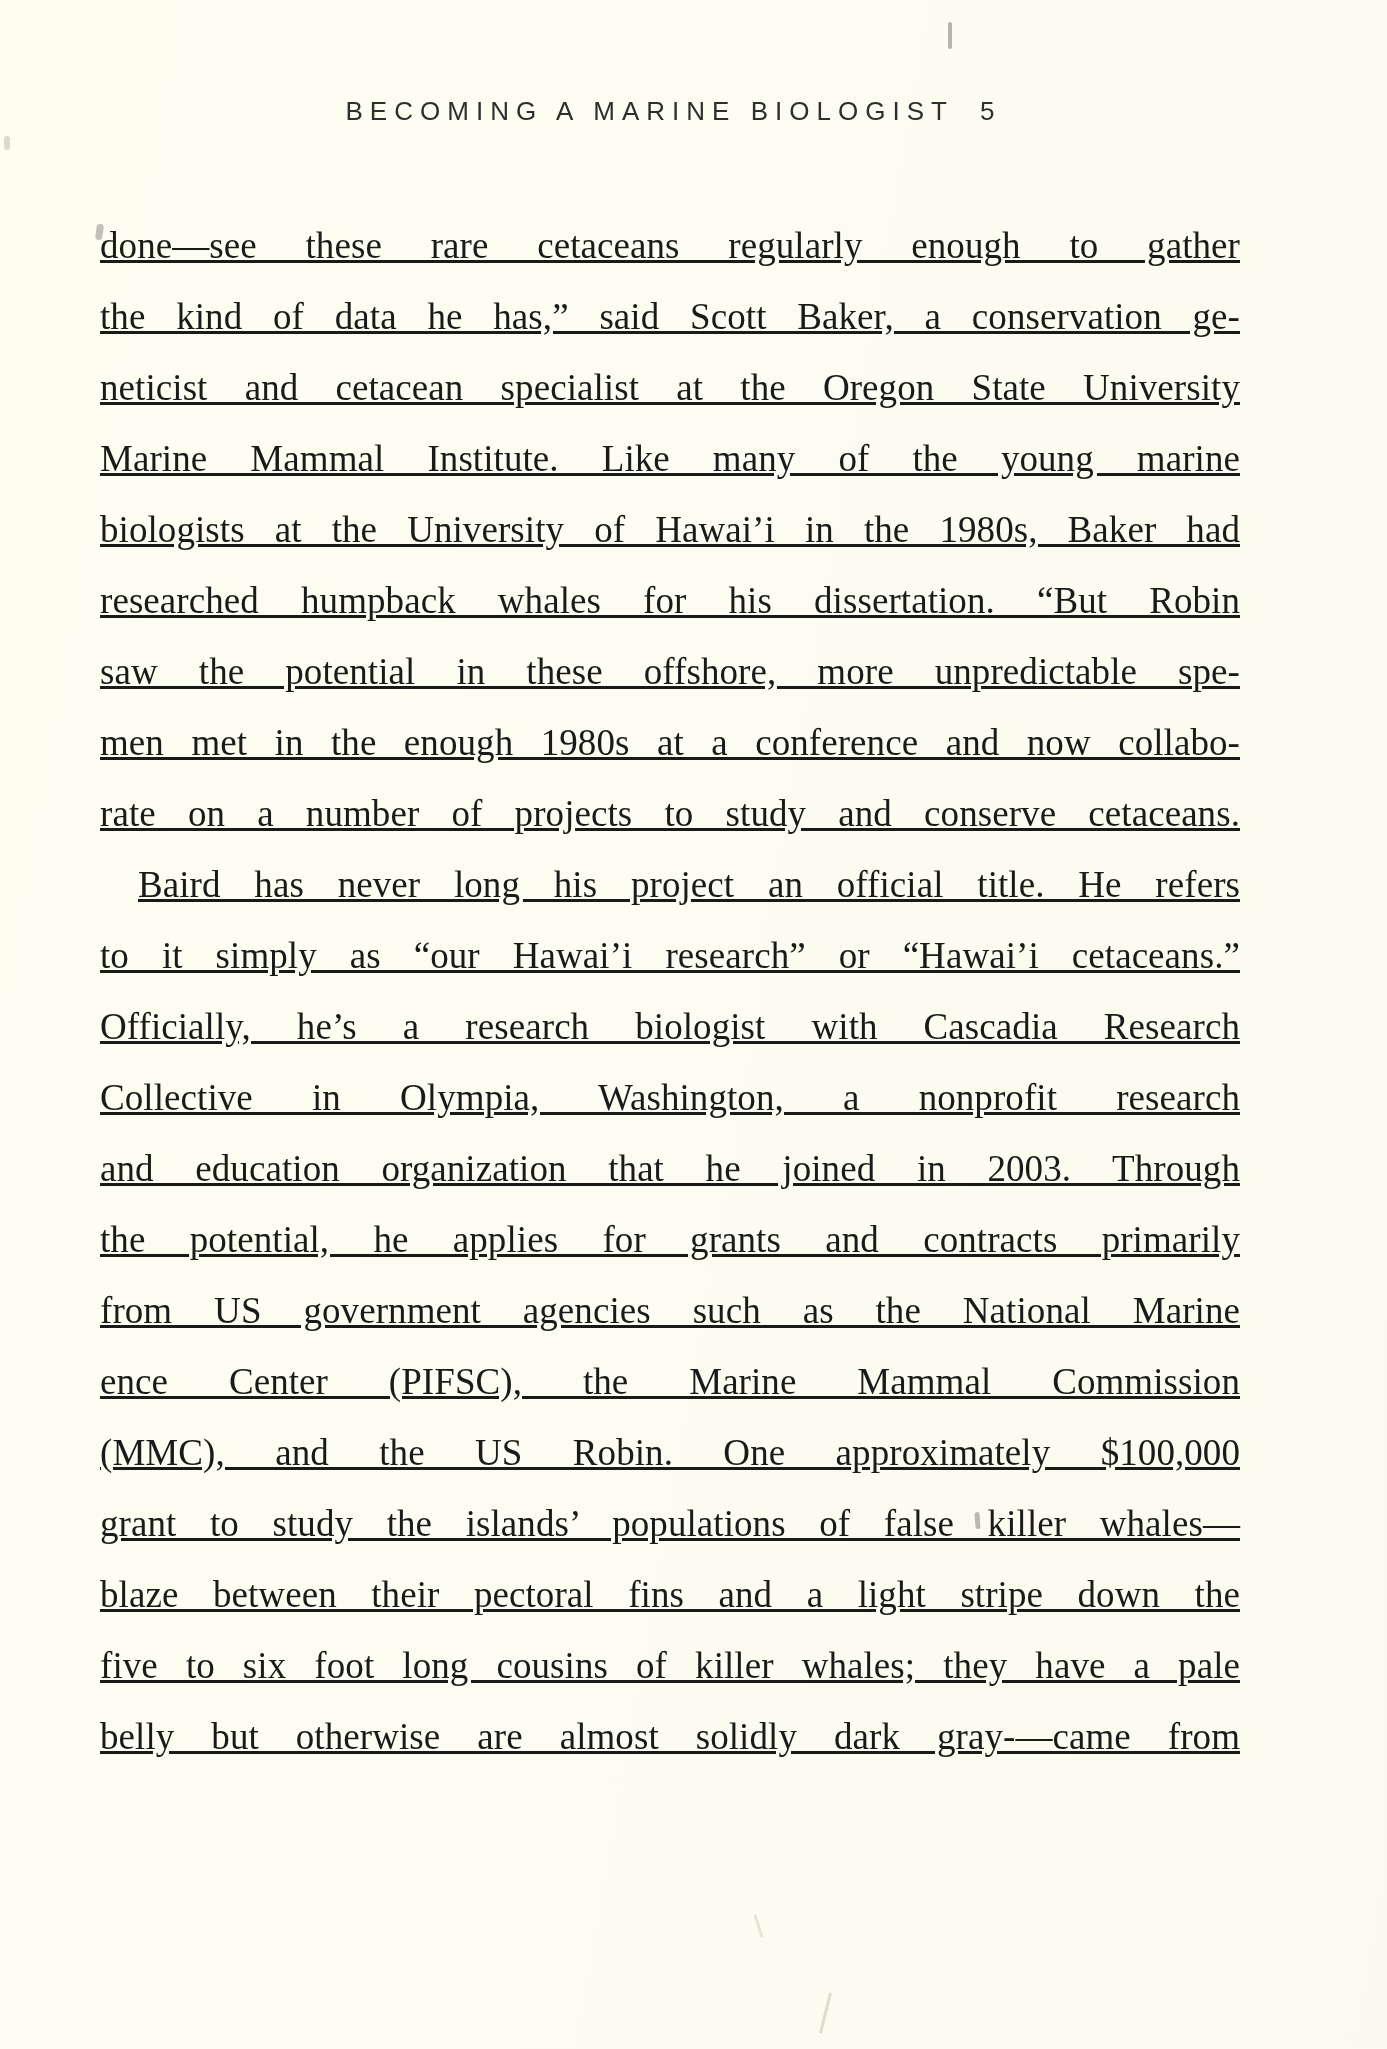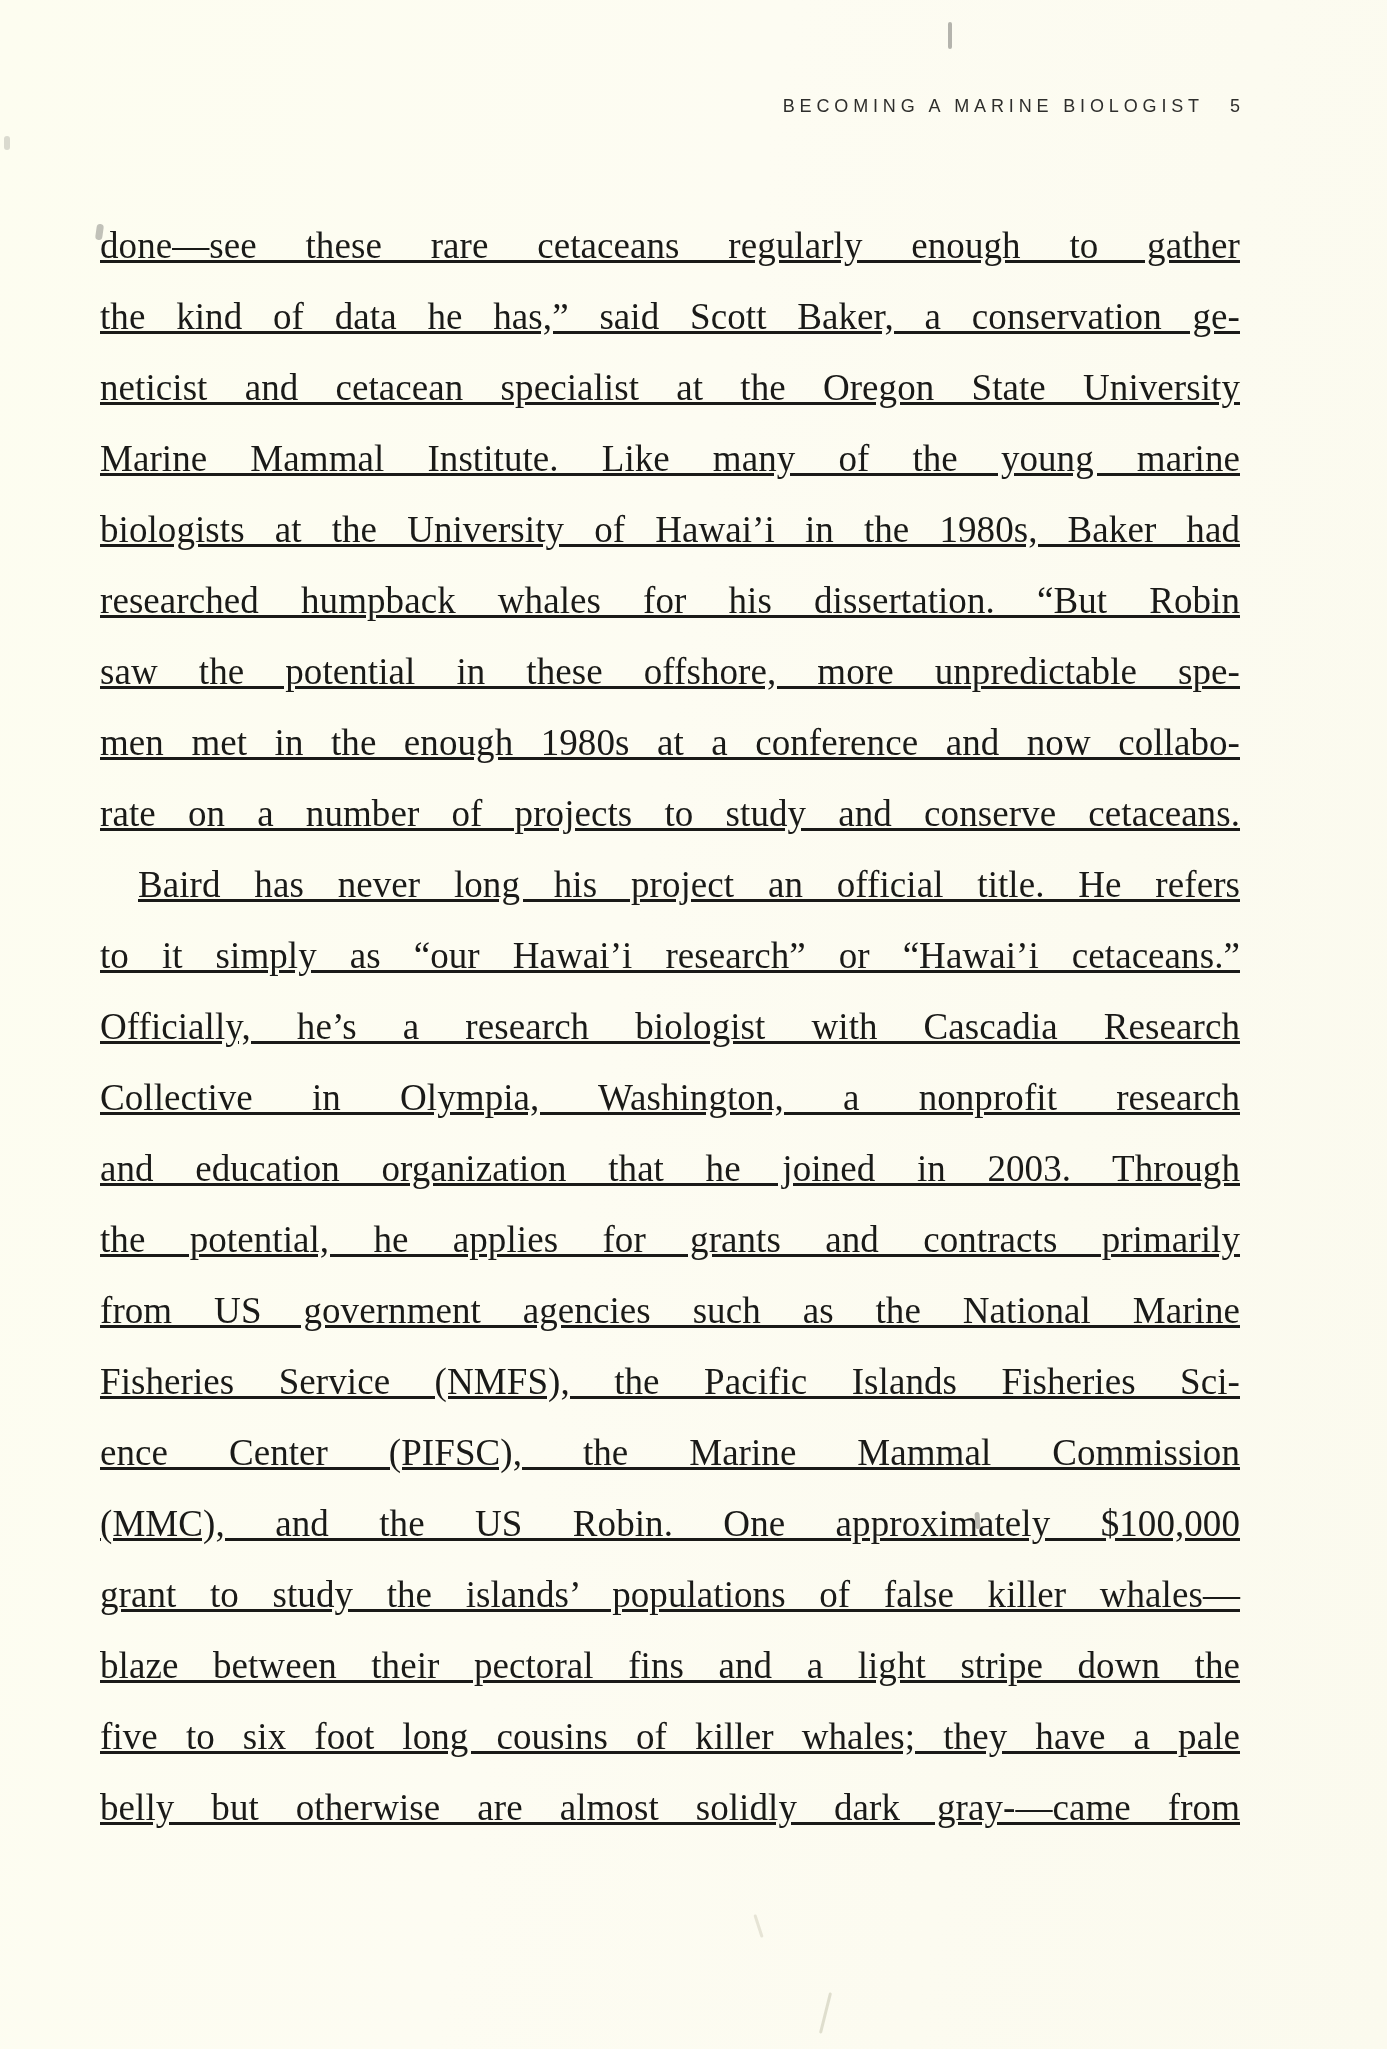--- a/index.html
+++ b/index.html
@@ -13,23 +13,23 @@
     background: linear-gradient(100deg, #fdfdf0 0%, #fdfcf2 45%, #fbfaee 100%);
     overflow: hidden;
     font-family: "Liberation Serif", serif;
   }
   
   #running-head {
     position: absolute;
     top: 96px;
     left: 100px;
     width: 1140px;
-    text-align: right;
+    text-align: center;
     font-family: "Liberation Sans", sans-serif;
-    font-size: 18px;
+    font-size: 26px;
     font-weight: 400;
     letter-spacing: 0.27em;
     color: #2e2e2c;
     white-space: nowrap;
   }
   #running-head .pagenum {
     margin-left: 26px;
     letter-spacing: 0;
   }
   
@@ -106,21 +106,20 @@
     <div class="bodyline">saw the potential in these offshore, more unpredictable spe-</div>
     <div class="bodyline">men met in the enough 1980s at a conference and now collabo-</div>
     <div class="bodyline">rate on a number of projects to study and conserve cetaceans.</div>
     <div class="bodyline indent">Baird has never long his project an official title. He refers</div>
     <div class="bodyline">to it simply as “our Hawai’i research” or “Hawai’i cetaceans.”</div>
     <div class="bodyline">Officially, he’s a research biologist with Cascadia Research</div>
     <div class="bodyline">Collective in Olympia, Washington, a nonprofit research</div>
     <div class="bodyline">and education organization that he joined in 2003. Through</div>
     <div class="bodyline">the potential, he applies for grants and contracts primarily</div>
     <div class="bodyline">from US government agencies such as the National Marine</div>
-    <div class="bodyline">Fisheries Service (NMFS), the Pacific Islands Fisheries Sci-</div>
     <div class="bodyline">ence Center (PIFSC), the Marine Mammal Commission</div>
     <div class="bodyline">(MMC), and the US Robin. One approximately $100,000</div>
     <div class="bodyline">grant to study the islands’ populations of false killer whales—</div>
     <div class="bodyline">blaze between their pectoral fins and a light stripe down the</div>
     <div class="bodyline">five to six foot long cousins of killer whales; they have a pale</div>
     <div class="bodyline">belly but otherwise are almost solidly dark gray-—came from</div>
   </div>
 
   <div class="artifact" id="artifact-done-mark"></div>
   <div class="artifact" id="artifact-top-right-dash"></div>

